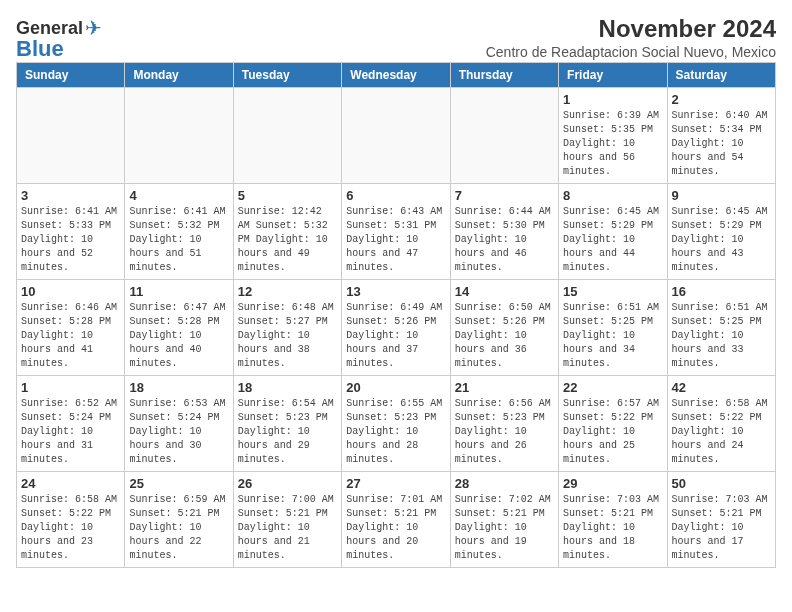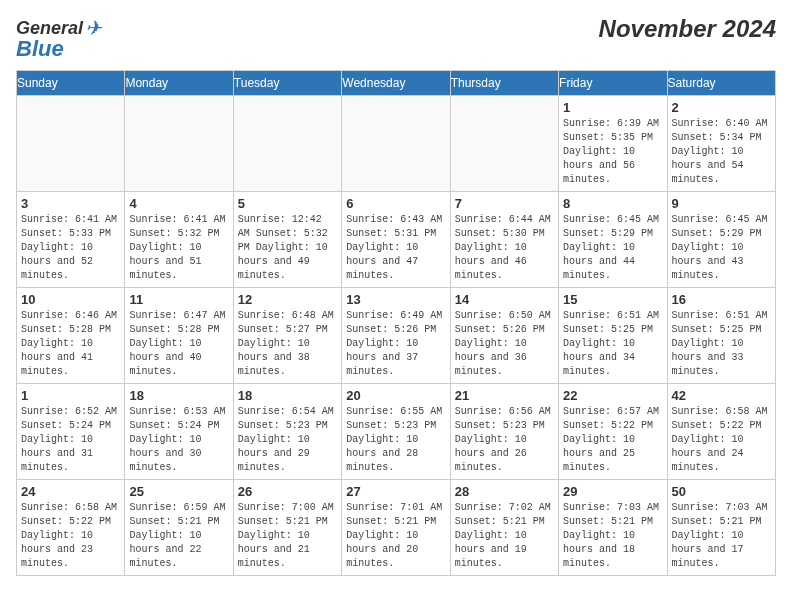--- a/index.html
+++ b/index.html
@@ -7,22 +7,21 @@
       font-family: Arial, sans-serif;
       background: #fff;
       width: 792px;
       min-height: 612px;
       padding: 16px;
     }
     .header {
       display: flex;
       justify-content: space-between;
       align-items: flex-start;
-      margin-bottom: 8px;
-      font-style: italic;
+      margin-bottom: 0;
     }
     .logo {
       display: flex;
       flex-direction: column;
       align-items: flex-start;
     }
     .logo-row {
       display: flex;
       align-items: center;
     }
@@ -42,22 +41,22 @@
     }
     table {
       width: 100%;
       border-collapse: collapse;
       table-layout: fixed;
     }
     th {
       background-color: #2e75b6;
       color: #fff;
       font-size: 12px;
-      font-weight: normal;
-      padding: 5px 0;
+      font-weight: bold;
+      padding: 5px 8px;
       text-align: left;
       border: 1px solid #ccc;
     }
     td {
       vertical-align: top;
       border: 1px solid #ccc;
       padding: 4px 4px;
       font-size: 10px;
       color: #333;
       height: 80px;
@@ -86,20 +85,21 @@
 <div class="header">
   <div class="logo">
     <div class="logo-row">
       <span style="font-size:18px;font-weight:bold;color:#333;">General</span>
       <span style="color:#2e75b6;font-size:20px;margin-left:2px;">✈</span>
     </div>
     <span style="font-size:22px;font-weight:bold;color:#2e75b6;margin-top:-4px;">Blue</span>
   </div>
   <div class="title-block">
     <div class="month-title">November 2024</div>
+    <div class="subtitle">Centro de Readaptacion Social Nuevo, Mexico</div>
   </div>
 </div>
 
 <table>
   <thead>
     <tr>
     <th>Sunday</th>
         <th>Monday</th>
         <th>Tuesday</th>
         <th>Wednesday</th>

